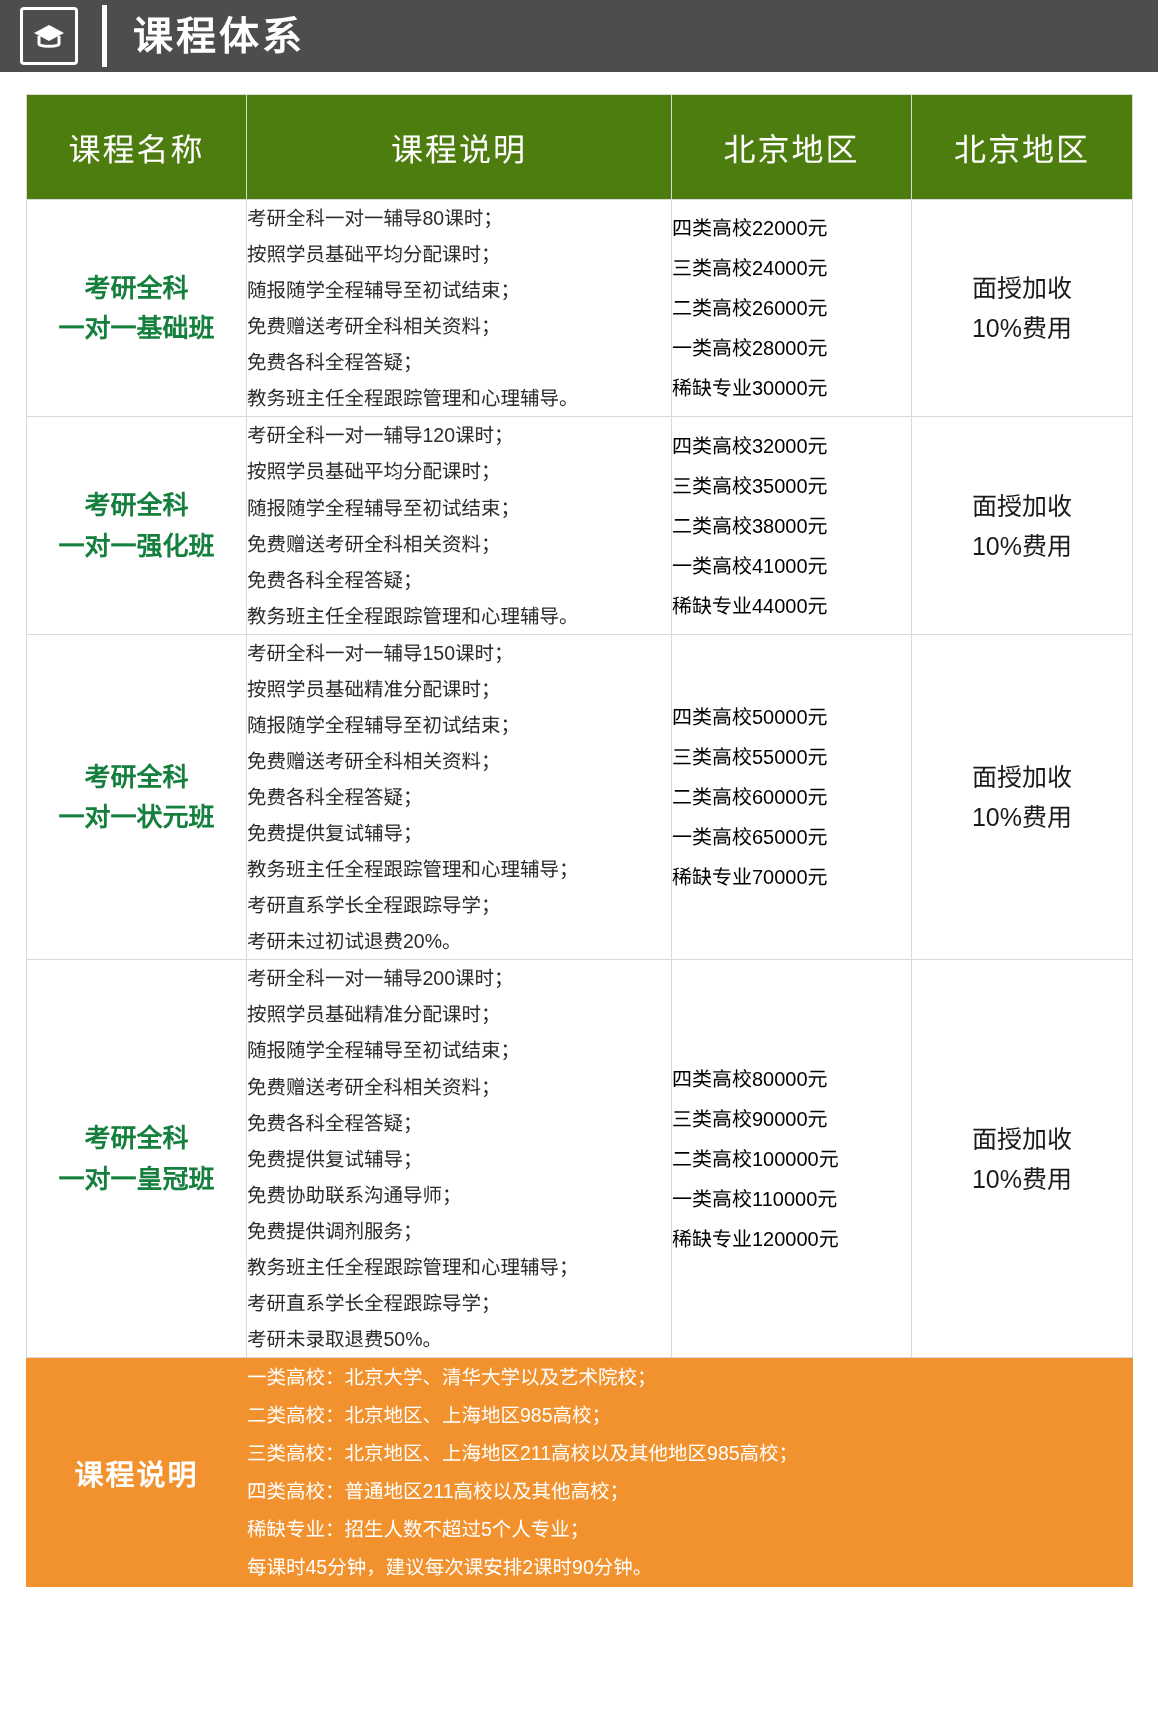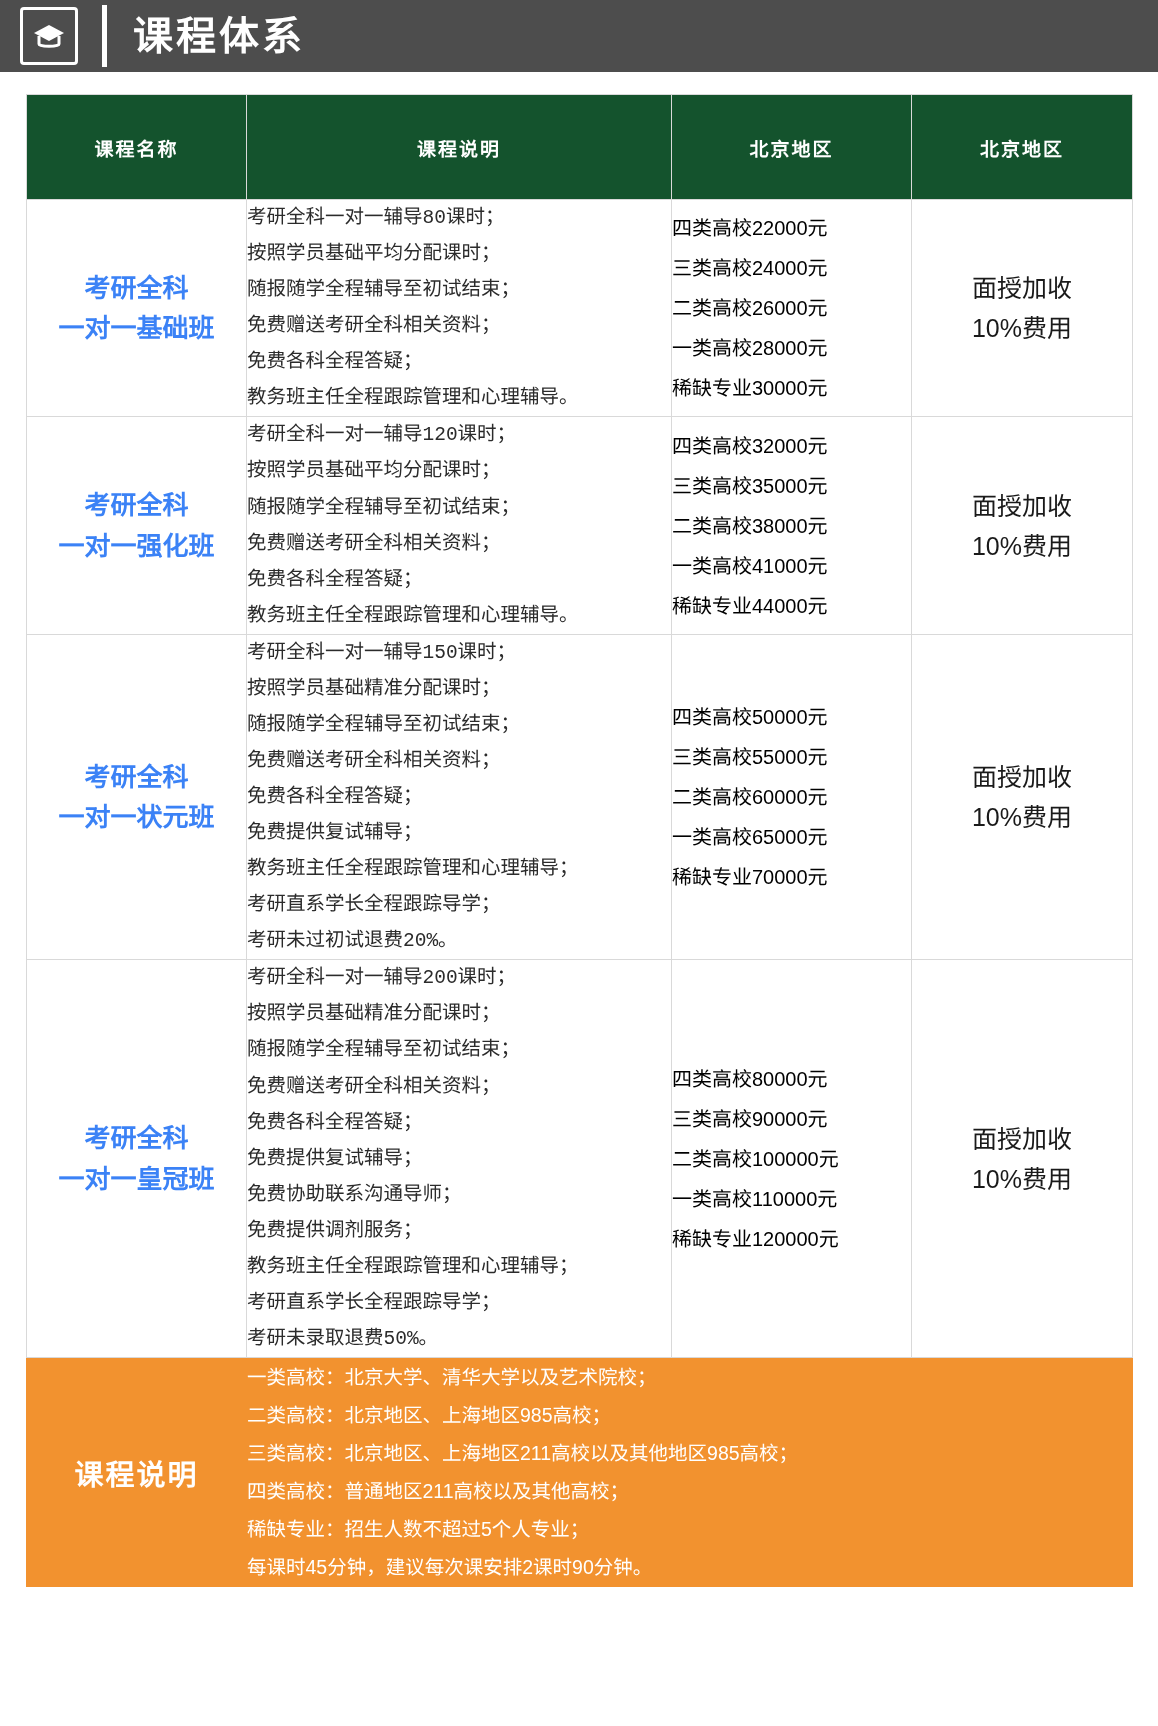--- a/index.html
+++ b/index.html
@@ -72,43 +72,42 @@
     vertical-align: middle;
     padding: 0;
   }
   
   col.c-name { width: 220px; }
   col.c-desc { width: 425px; }
   col.c-online { width: 240px; }
   col.c-offline { width: 221px; }
 
   thead th {
-    background: #14532d;
+    background: #4d7c0f;
     color: #ffffff;
-    font-size: 19px;
-    font-weight: bold;
+    font-size: 32px;
+    font-weight: normal;
     height: 104px;
     letter-spacing: 2px;
     border: 1px solid #f5a028;
   }
 
   td.name-cell {
     text-align: center;
     font-size: 26px;
     font-weight: bold;
     line-height: 1.55;
-    color: #3b82f6;
+    color: #15803d;
     padding: 10px 4px;
   }
   td.desc-cell {
     padding: 22px 20px 22px 22px;
     font-size: 19.5px;
     line-height: 1.85;
     color: #2b2b2b;
-    font-family: Liberation Mono, monospace;
   }
   td.price-cell {
     padding: 22px 14px 22px 22px;
     font-size: 20px;
     line-height: 2.0;
     color: #000000;
     margin-left: 37px;
   }
   td.offline-cell {
     text-align: center;

